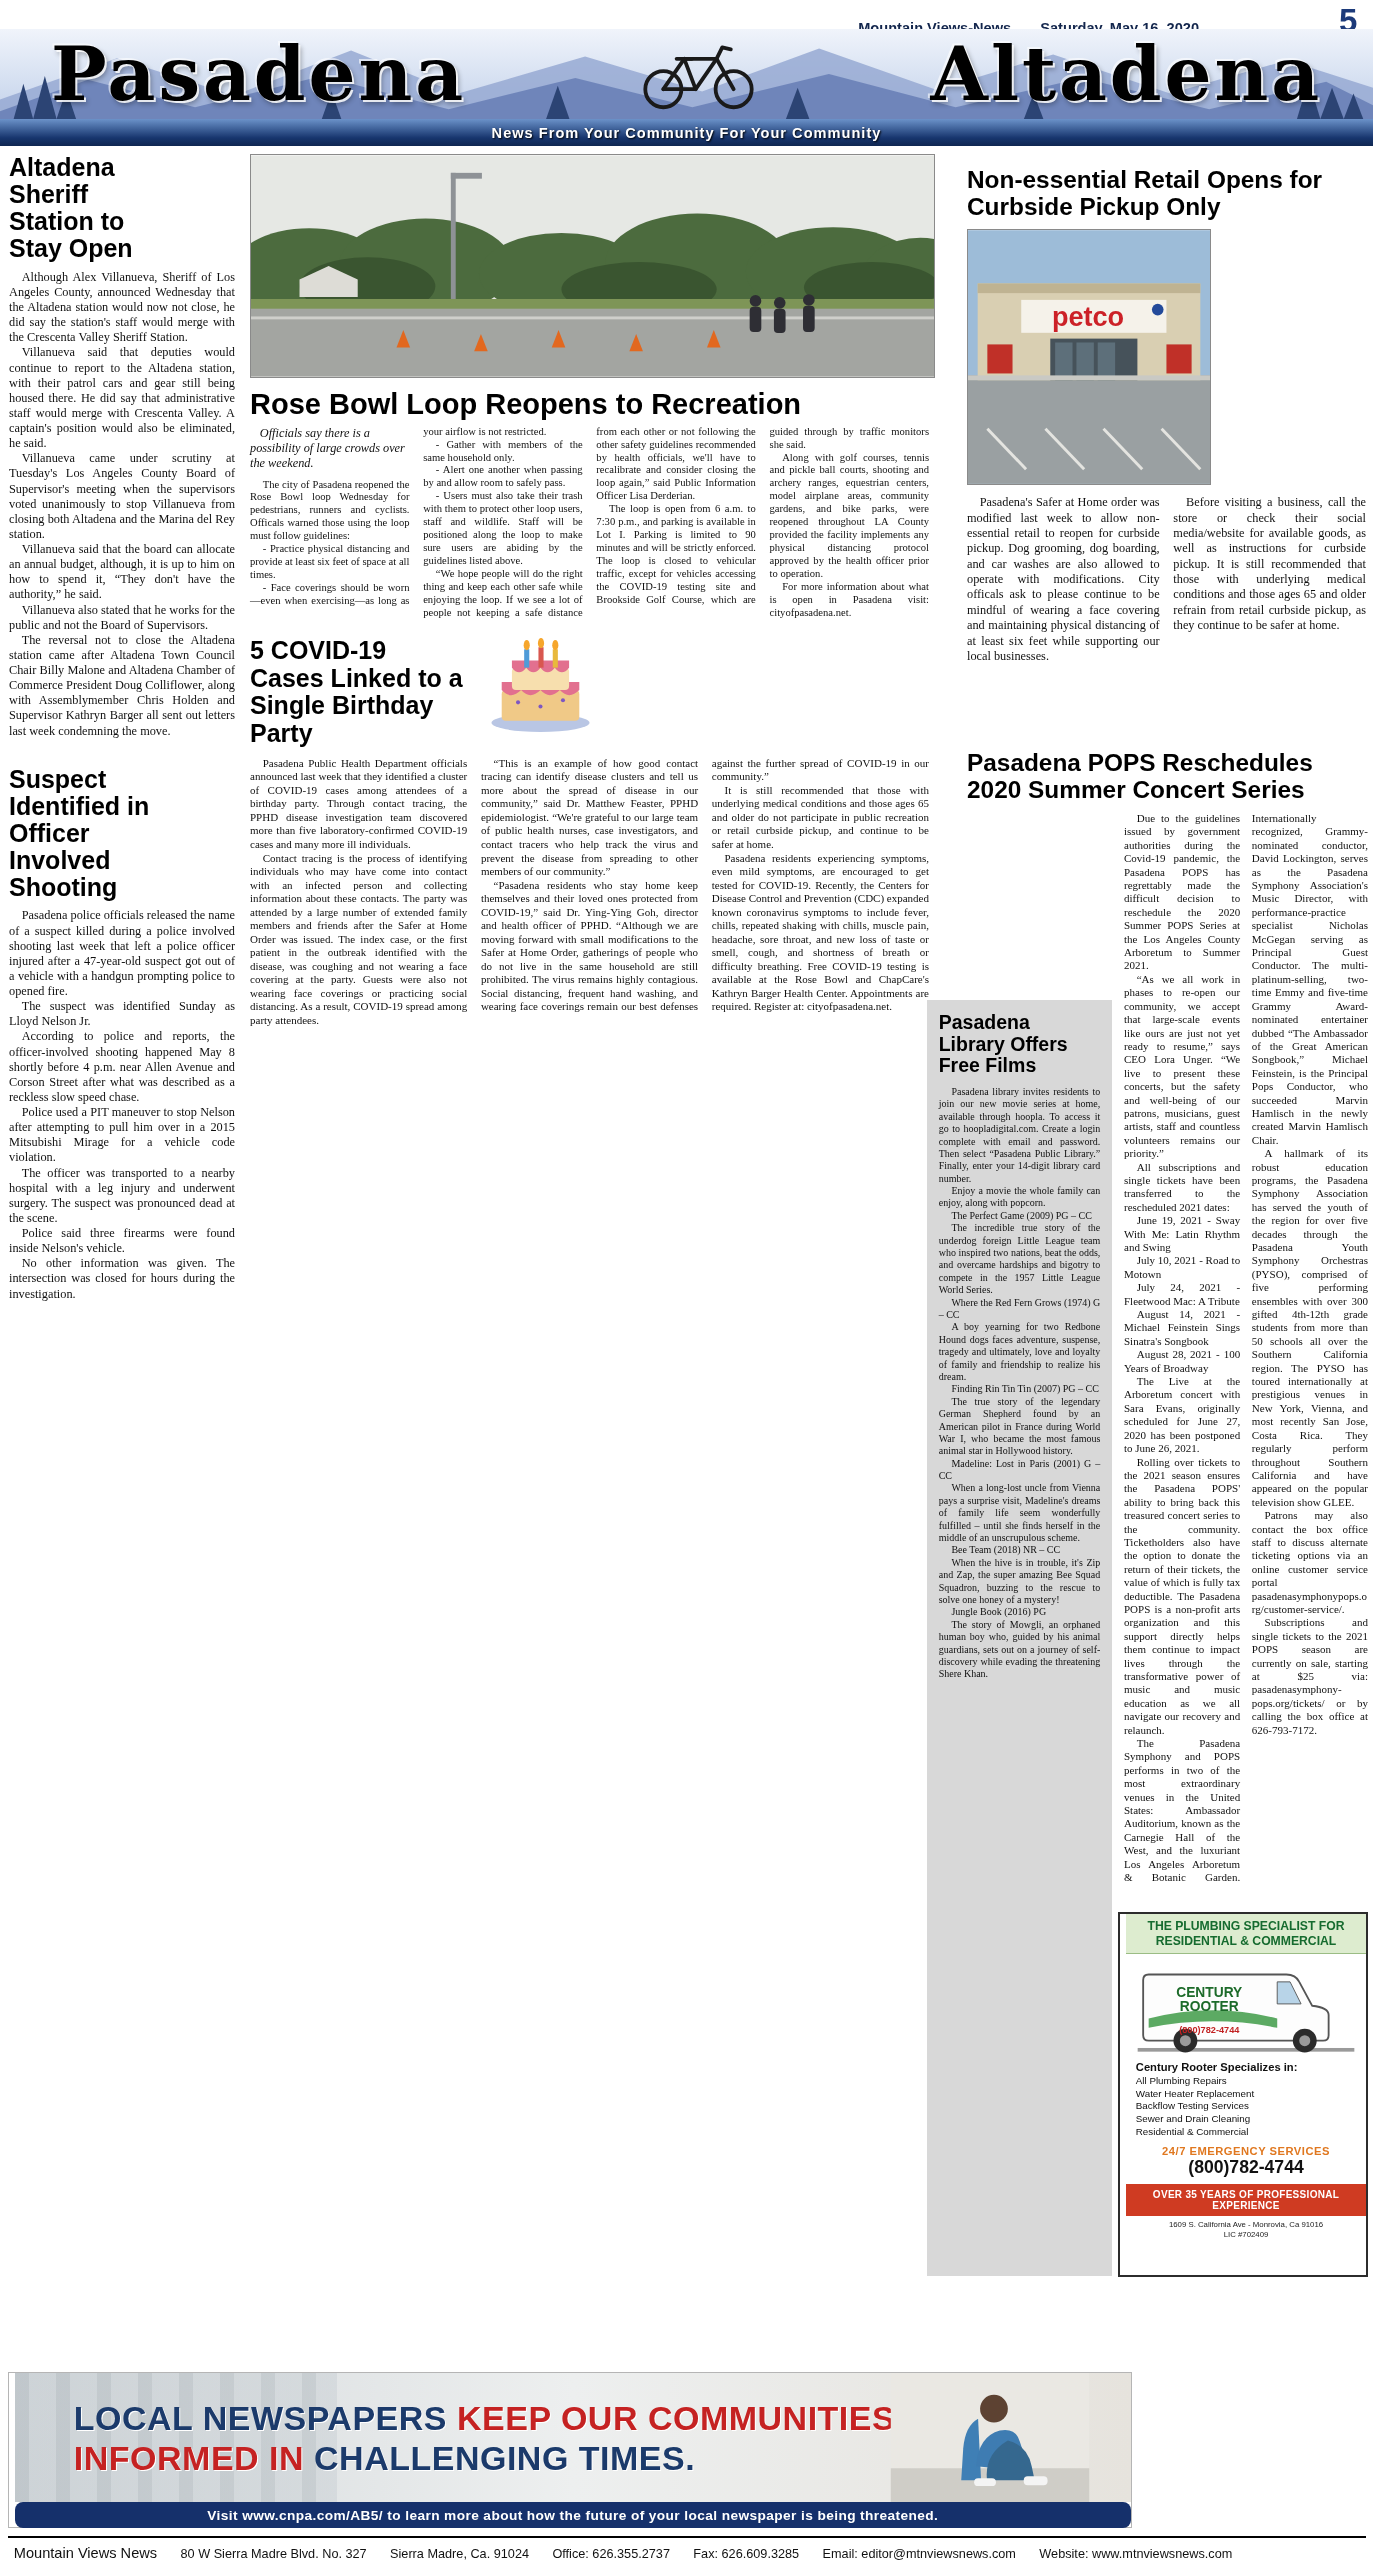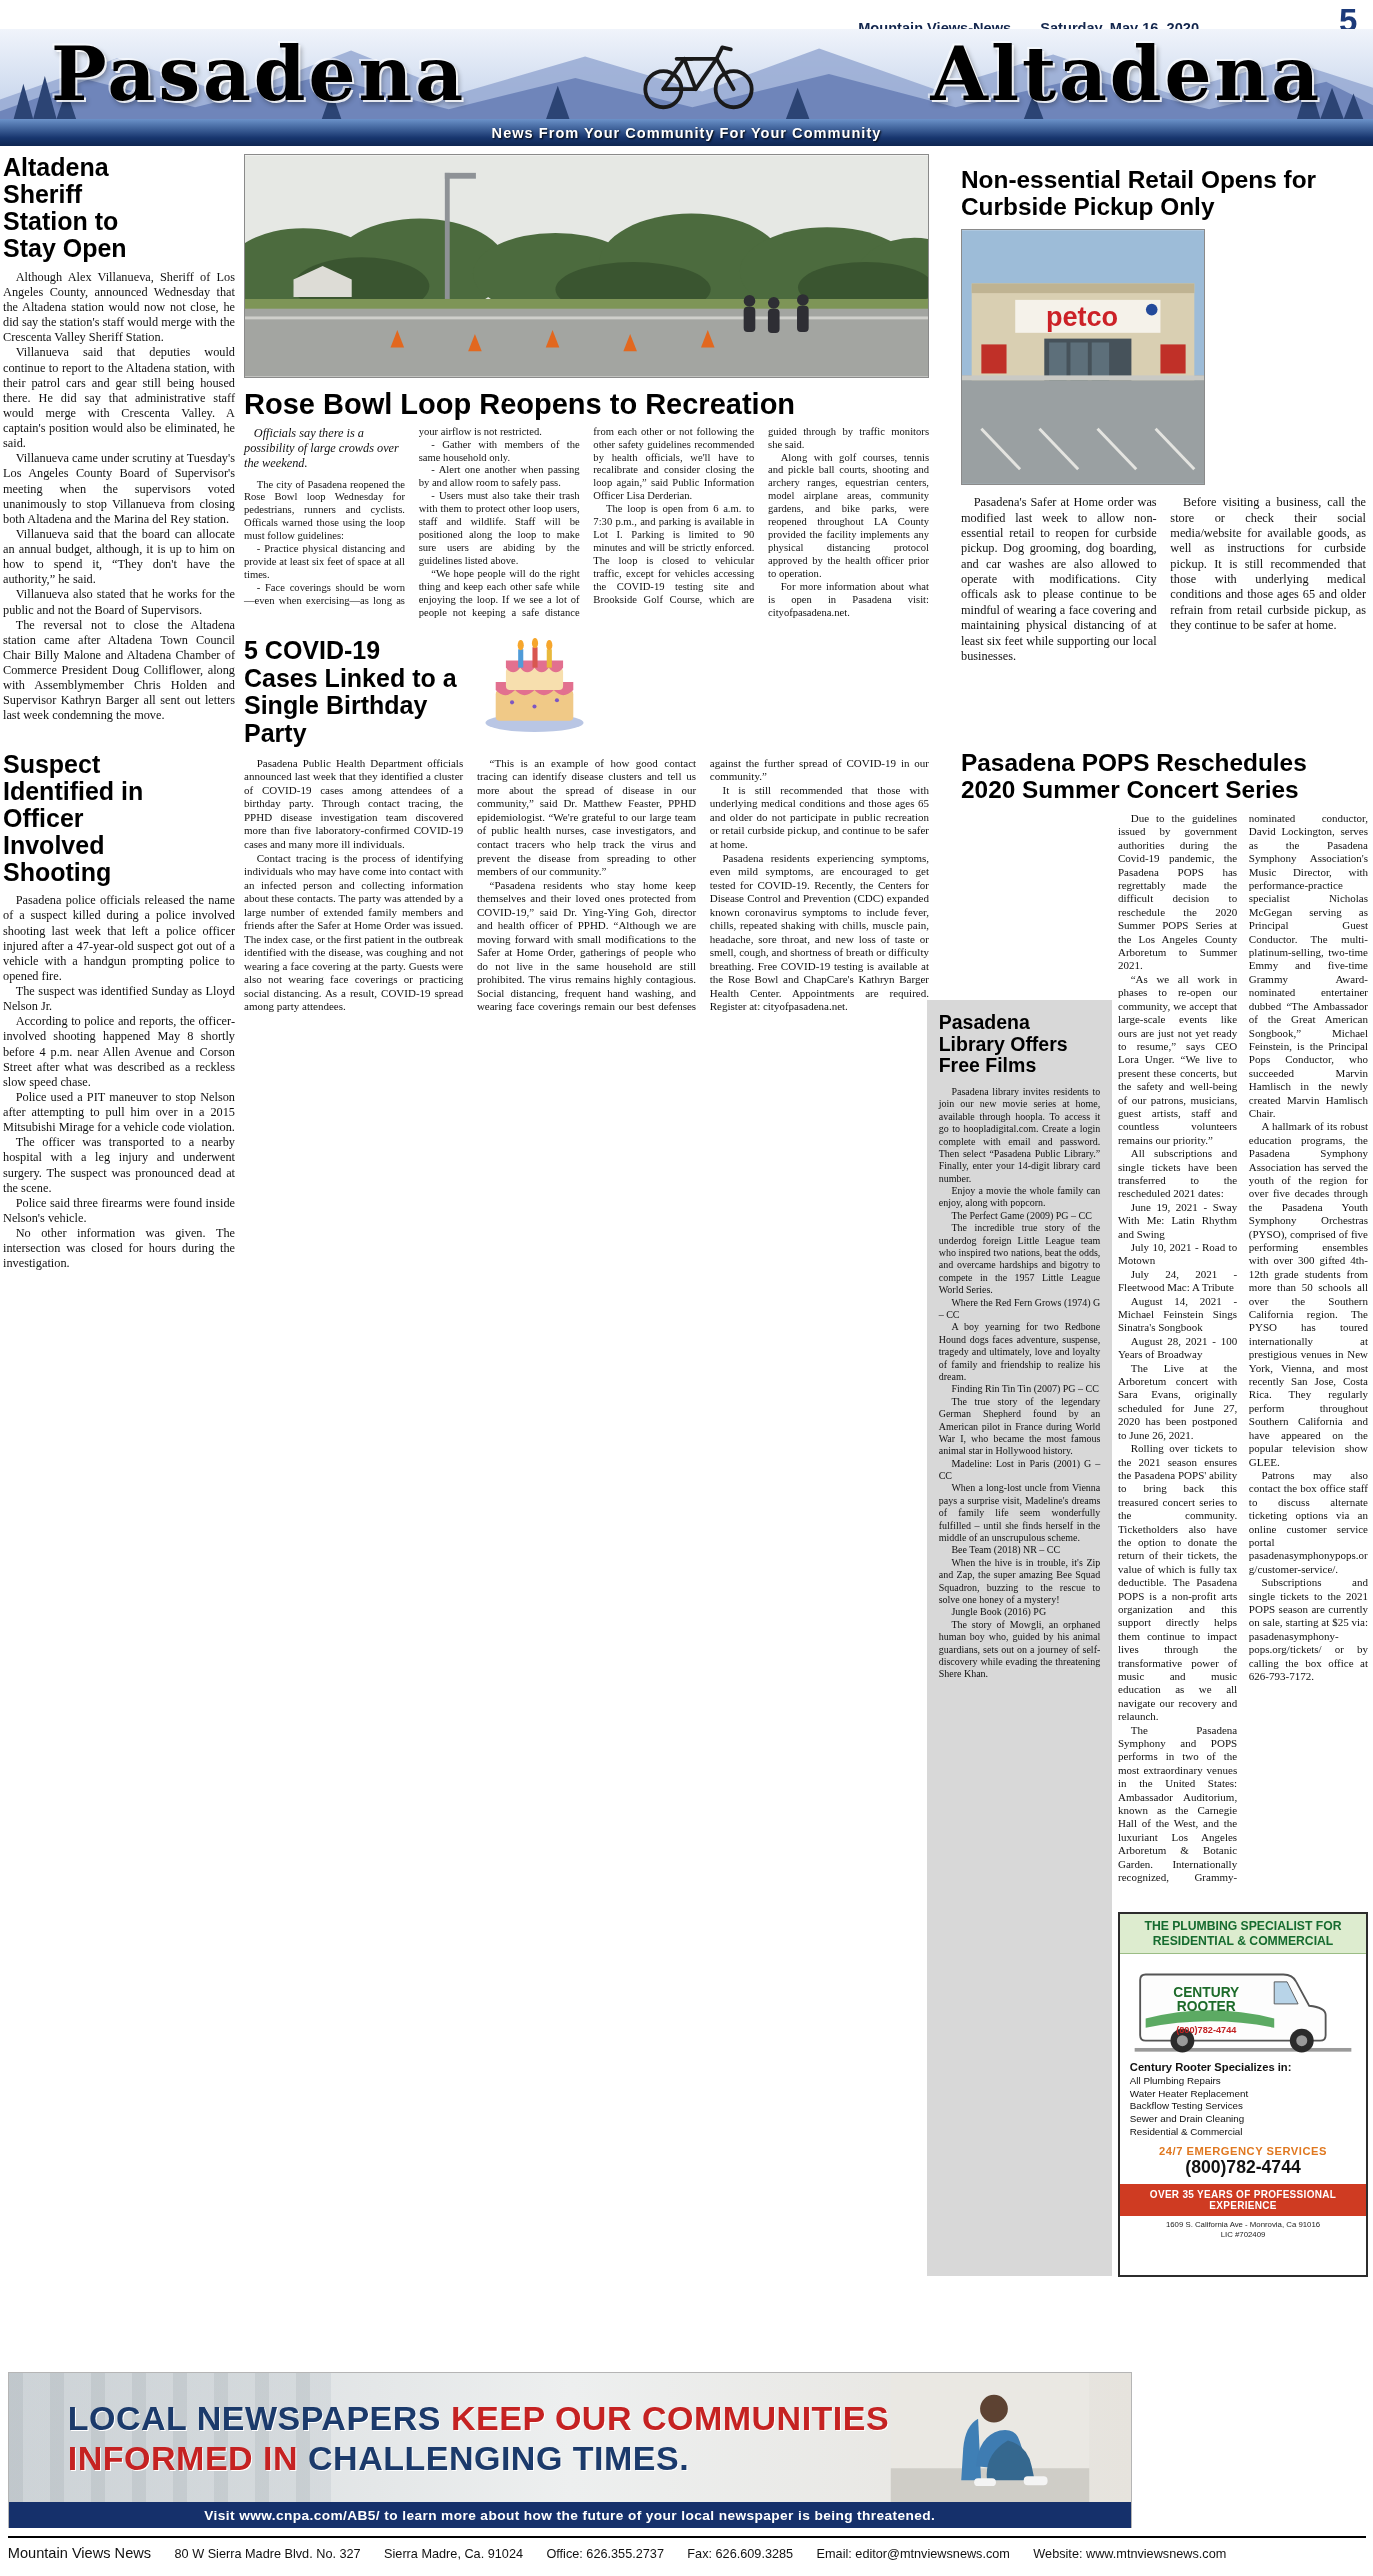--- a/index.html
+++ b/index.html
@@ -1,21 +1,21 @@
 <!DOCTYPE html>
 <html lang="en"><head>
 <meta charset="utf-8">
 <style>
   * { margin:0; padding:0; box-sizing:border-box; }
   html,body { background:#ffffff; }
   body {
     position:relative; width:1373px; height:2576px; overflow:hidden;
     font-family:"Liberation Serif", serif; color:#101010;
   }
-  .abs { position:absolute; }
+  .abs { position:absolute;padding-left:6px; }
   h1,h2,h3 { font-family:"Liberation Sans", sans-serif; font-weight:bold; color:#000; }
 
   
   #masthead { left:0; top:0; width:1373px; height:148px; }
   #topline { position:absolute; right:174px; top:19.5px; font-family:"Liberation Sans",sans-serif;
              font-weight:bold; font-size:14.6px; color:#13264d; }
   #topline span { margin-left:25px; }
   #pagenum { position:absolute; right:15.6px; top:2px; font-family:"Liberation Sans",sans-serif;
              font-weight:bold; font-size:33px; color:#1c3a7a; }
   #mast-art { position:absolute; left:0; top:29px; width:1373px; height:90px; }
@@ -93,21 +93,21 @@
                   background:linear-gradient(90deg,#d3d8db, #edefef 50%, #e6e3dd); }
   #banner-press { position:absolute; left:0; top:0; width:322px; height:129px; opacity:.45;
                   background:repeating-linear-gradient(90deg,#aab3b9 0 13.7px, #c6cdd2 13.7px 41px); }
   #banner-headline { position:absolute; left:59px; top:25px; font-family:"Liberation Sans",sans-serif;
                      font-weight:bold; font-size:34px; line-height:1.18; letter-spacing:0.5px;
                      text-shadow:1px 1px 0 #fff; }
   .navy { color:#1b3a6b; } .red { color:#c52222; }
   #banner-man { position:absolute; right:23.4px; top:0; height:129px; }
   #banner-strip { height:26px; background:#15306b; color:#fff; font-family:"Liberation Sans",sans-serif;
                   font-weight:bold; font-size:13.7px; display:flex; align-items:center; justify-content:center;
-                  letter-spacing:0.4px; }
+                  letter-spacing:0.4px;border-radius:8px; }
 
   
   #page-footer { left:7.8px; top:2536px; width:1358px; border-top:2px solid #000; padding-top:6.8px;
                  font-family:"Liberation Sans",sans-serif; font-size:12.7px; color:#111;
                  display:flex; align-items:baseline; gap:23.4px; }
   #page-footer .f-name { font-weight:normal; font-size:14.6px; }
 </style>
 </head>
 <body>
 

